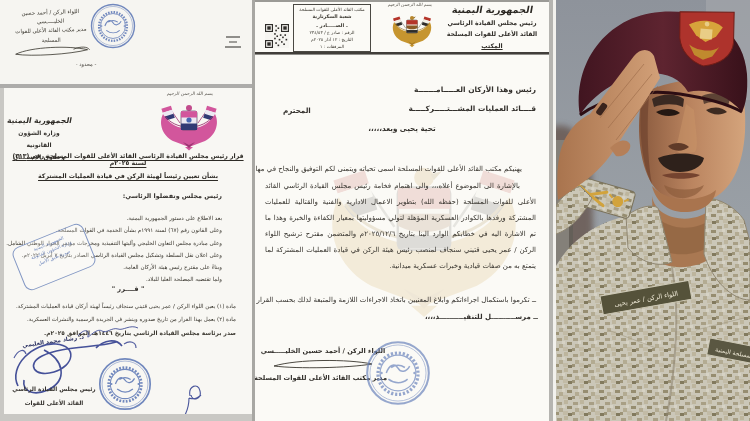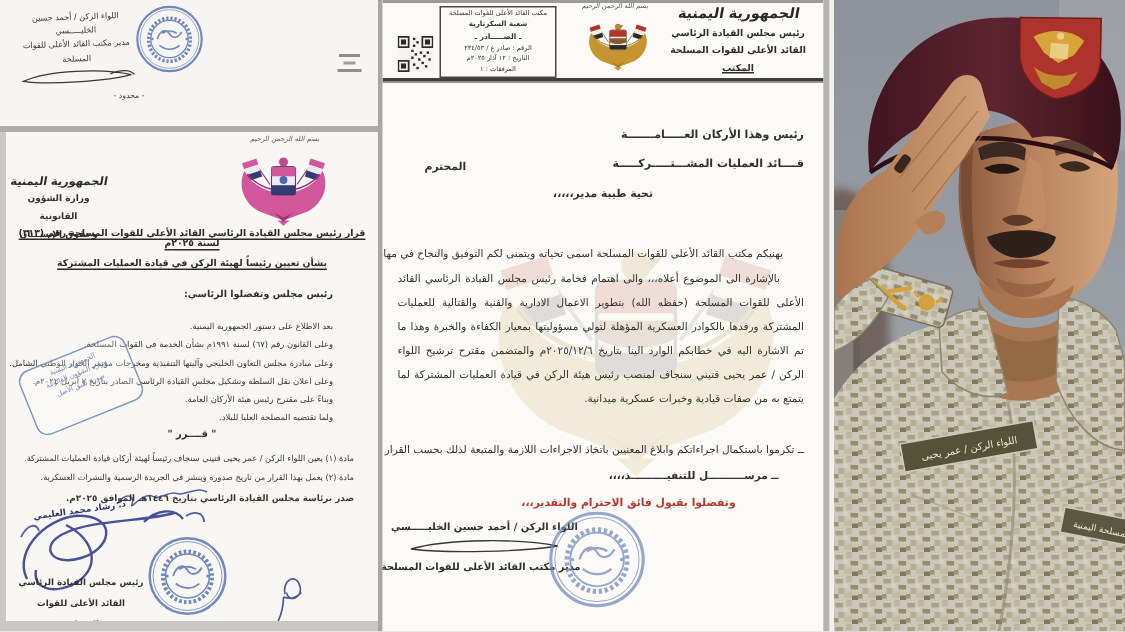--- a/index.html
+++ b/index.html
@@ -263,30 +263,29 @@
       <div>رئيس مجلس القيادة الرئاسي</div>
       <div>القائد الأعلى للقوات المسلحة</div>
       <div style="text-decoration:underline">المكتب</div>
     </div>
     <div id="lt-divider"></div>
 
     <div class="abs rtl b nw" style="right:13px;top:85px;font-size:7.4px">رئيس وهذا الأركان العـــــامـــــــة</div>
     <div class="abs rtl b nw" style="right:13px;top:104px;font-size:7.4px">قــــائد العمليات المشـــتـــــركـــــة</div>
     <div class="abs rtl b" style="left:28px;top:106px;font-size:7.2px">المحترم</div>
 
-    <div class="abs rtl ctr b" style="left:0;width:100%;top:124px;font-size:7.2px">تحية طيبة مدير،،،،،</div>
+    <div class="abs rtl ctr b" style="left:0;width:100%;top:124px;font-size:7.2px">تحية يحيى وبعد،،،،،</div>
 
 
     <div class="abs lt-body nw" style="right:13px;top:161px;padding-right:14px">يهنيكم مكتب القائد الأعلى للقوات المسلحة اسمى تحياته ويتمنى لكم التوفيق والنجاح في مهامكم الوطنية.</div>
     <div class="abs lt-body" style="left:10px;right:13px;top:178px;text-indent:16px">بالإشارة الى الموضوع أعلاه،،، والى اهتمام فخامة رئيس مجلس القيادة الرئاسي القائد الأعلى للقوات المسلحة (حفظه الله) بتطوير الاعمال الادارية والفنية والقتالية للعمليات المشتركة ورفدها بالكوادر العسكرية المؤهلة لتولي مسؤوليتها بمعيار الكفاءة والخبرة وهذا ما تم الاشارة اليه في خطابكم الوارد الينا بتاريخ ٢٠٢٥/١٢/٦م والمتضمن مقترح ترشيح اللواء الركن / عمر يحيى قتيني سنجاف لمنصب رئيس هيئة الركن في قيادة العمليات المشتركة لما يتمتع به من صفات قيادية وخبرات عسكرية ميدانية.</div>
 
     <div class="abs rtl nw" style="right:13px;top:296px;font-size:7px">ــ تكرموا باستكمال اجراءاتكم وابلاغ المعنيين باتخاذ الاجراءات اللازمة والمتبعة لذلك بحسب القرار المرفق.</div>
-    <div class="abs rtl b nw" style="right:30px;top:313px;font-size:7px">ــ مرســــــــــل للتنفيــــــــــذ،،،،</div>
-
-    <div class="abs rtl ctr b red" style="left:0;width:100%;top:330px;font-size:7.2px;transform:translateX(17px)">وتفضلوا بقبول فائق الاحترام والتقدير،،،</div>
+    <div class="abs rtl b nw" style="right:11px;top:313px;font-size:7px">ــ مرســــــــــل للتنفيــــــــــذ،،،،</div>
+
 
     <div class="abs rtl ctr" style="left:4px;top:347px;width:128px">
       <div class="b nw" style="font-size:6.6px">اللواء الركن / أحمد حسين الخليـــــسي</div>
       <svg width="110" height="12" viewBox="0 0 110 12">
         <path d="M6,8 C30,1 80,1 104,6 C80,10 30,11 6,8 Z" fill="none" stroke="#3a372f" stroke-width=".9"></path>
       </svg>
       <div class="b nw" style="font-size:6.6px">مدير مكتب القائد الأعلى للقوات المسلحة</div>
     </div>
     <svg class="abs stamp-pale" style="left:110px;top:340px" width="66" height="66">
         <use href="#stampSym"></use>

